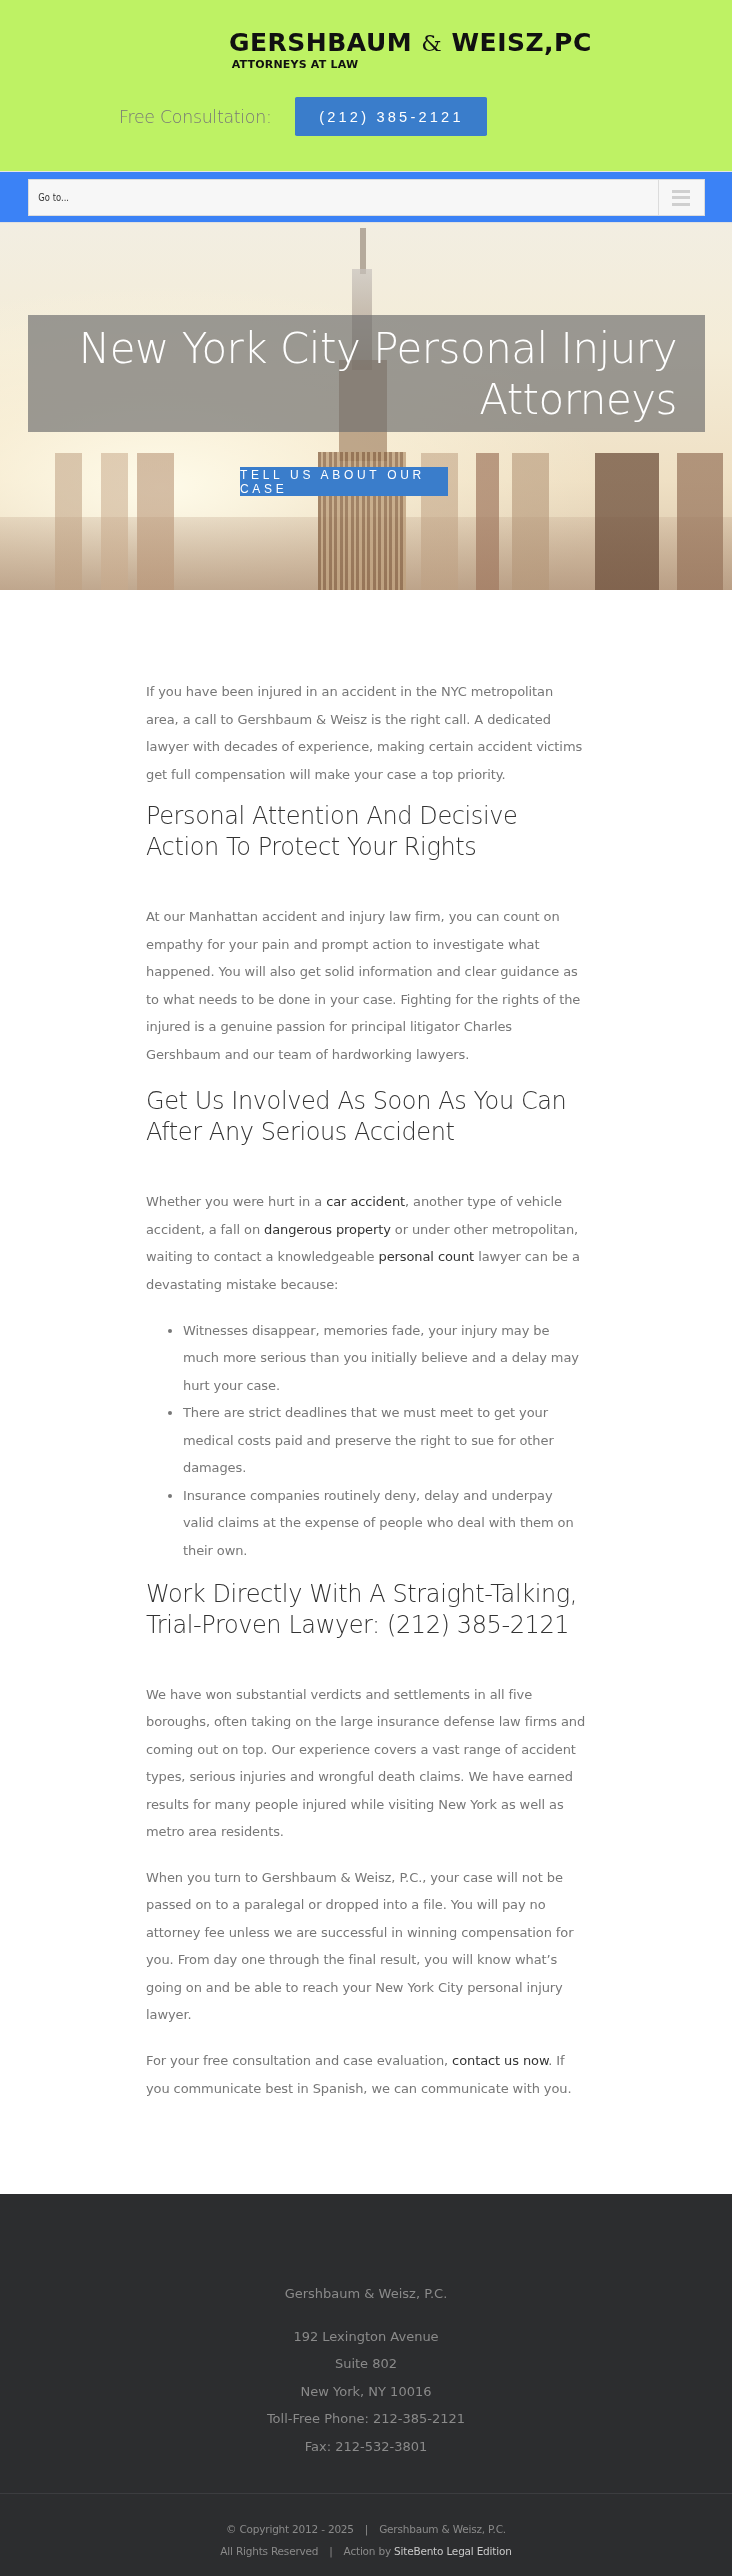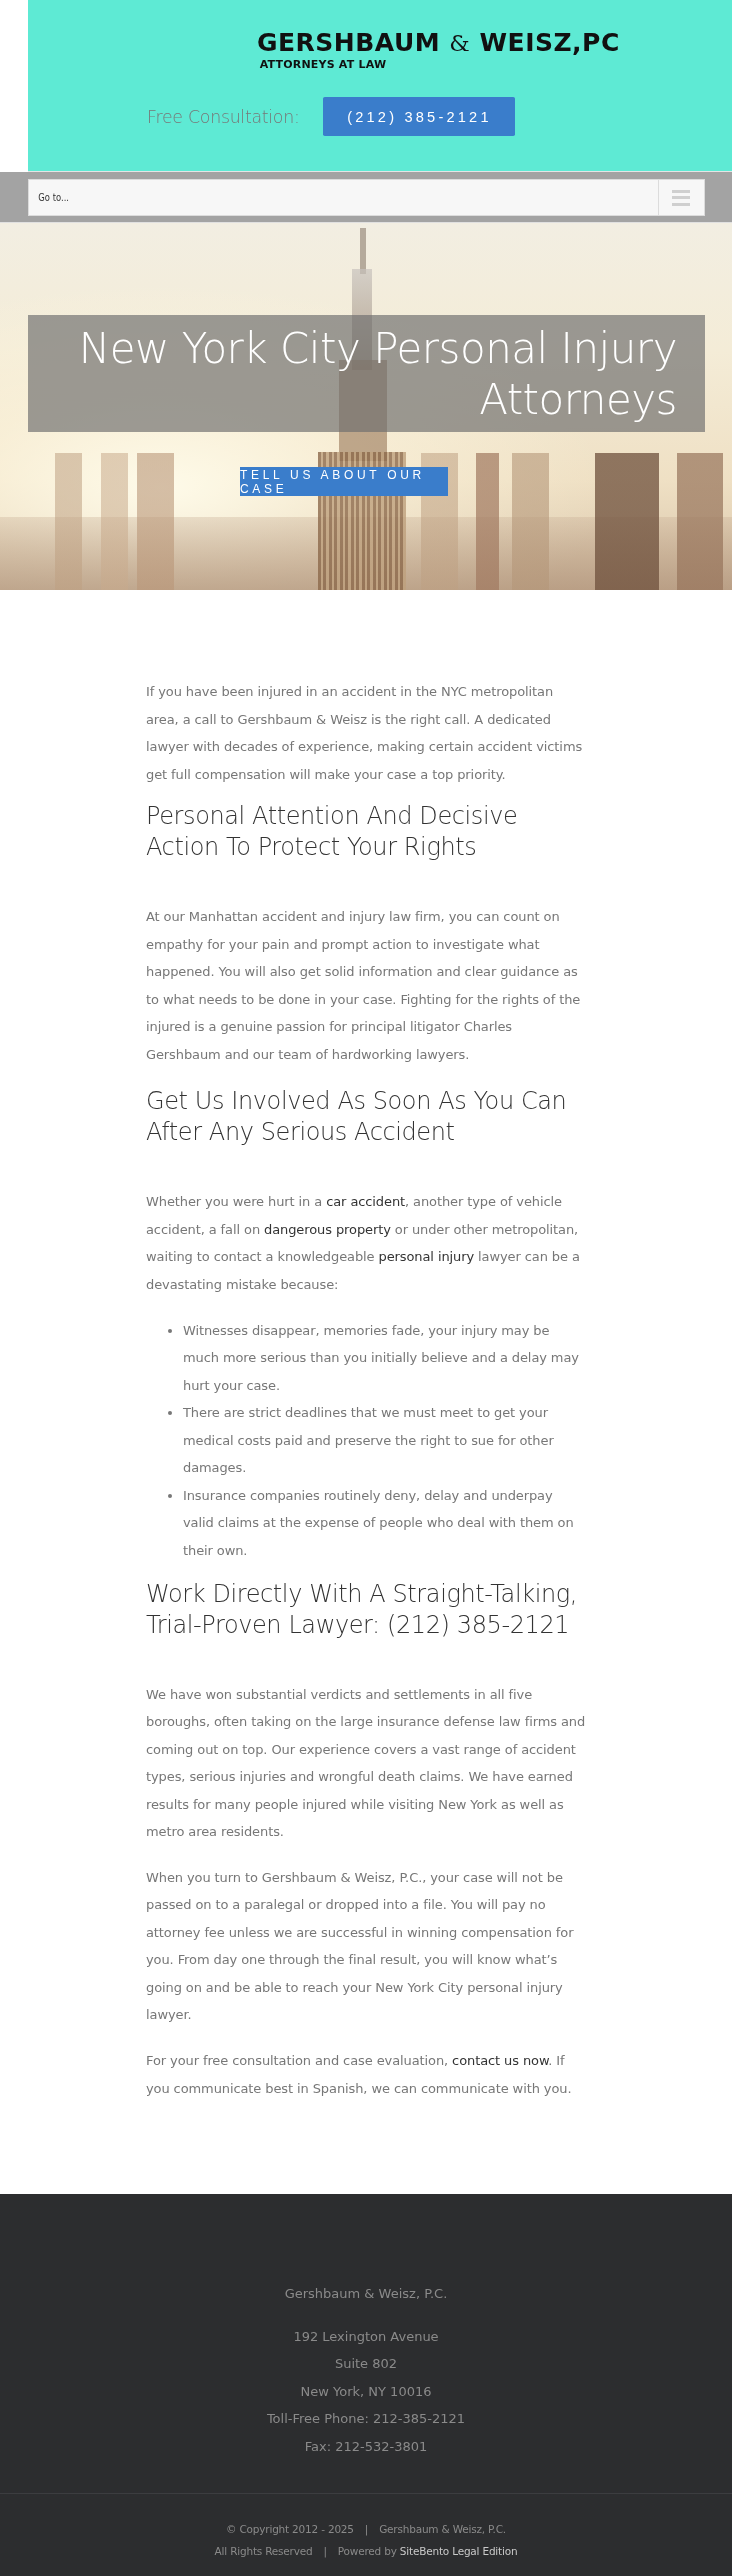--- a/index.html
+++ b/index.html
@@ -1,30 +1,30 @@
 <!DOCTYPE html>
 <html style="font-size:14.6px"><head>
 <meta charset="utf-8">
 <style>
   * { box-sizing: border-box; margin: 0; padding: 0; }
   html, body { width: 732px; background: #ffffff; }
   body { font-family: "Liberation Sans", sans-serif; color: #747474; }
 
   
-  .header { height: 172px; background: #5eead4; border-bottom: 0.9px solid #e5e5e5; position: relative; margin-left: 28px; }
+  .header { height: 172px; background: #bef264; border-bottom: 0.9px solid #e5e5e5; position: relative; }
   .logo { position: absolute; left: 229px; top: 29px; width: 275px; }
   .logo-main { font-family: "DejaVu Sans", sans-serif; font-weight: bold; font-size: 25px; color: #111; letter-spacing: 0.5px; white-space: nowrap; line-height: 27.5px; }
   .logo-main .amp { font-family: "DejaVu Serif", serif; font-weight: normal; font-size: 23px; }
   .logo-sub { font-family: "DejaVu Sans", sans-serif; font-weight: bold; font-size: 11px; color: #111; margin-left: 2.7px; line-height: 13px; letter-spacing: 0.2px; }
   .consult { position: absolute; top: 97px; left: 0; width: 612px; display: flex; justify-content: center; align-items: center; }
   .consult-label { font-family: "DejaVu Sans", sans-serif; font-size: 17.4px; font-weight: 200; color: #777; margin-right: 24px; letter-spacing: -0.3px; margin-left: -5.5px; }
   .phone-btn { width: 192px; height: 39px; background: #3a7dcb; color: #fff; font-family: "Liberation Sans", sans-serif; font-size: 14.6px; letter-spacing: 3.2px; display: flex; align-items: center; justify-content: center; border-radius: 1.8px; cursor: pointer; }
 
   
-  .navbar { height: 51px; position: relative; background: #a3a3a3; border-bottom: 0.9px solid #e0e0e0; }
+  .navbar { height: 51px; position: relative; background: #3b82f6; border-bottom: 0.9px solid #e0e0e0; }
   .goto { position: absolute; left: 27.5px; top: 7.3px; width: 677px; height: 37px; background: #f7f7f7; border: 0.9px solid #dcdcdc; display: flex; align-items: center; cursor: pointer; }
   .goto-label { font-family: "DejaVu Sans Condensed", "DejaVu Sans", sans-serif; font-size: 11px; color: #333; padding-left: 11px; flex: 1; transform: scaleX(0.85); transform-origin: left center; }
   .goto-menu { width: 46px; height: 100%; border-left: 0.9px solid #dcdcdc; display: flex; flex-direction: column; justify-content: center; align-items: center; gap: 3.7px; }
   .goto-menu span { display: block; width: 18.3px; height: 2.7px; background: #cfcfcf; }
 
   
   .hero { height: 367px; position: relative; overflow: hidden;
     background: linear-gradient(180deg, #f2eee2 0%, #f4ecd7 35%, #efe0c4 70%, #d7c3a8 100%); }
   .hero .sky-glow { position: absolute; left: 0; top: 0; width: 732px; height: 367px;
     background: radial-gradient(ellipse at 22% 72%, rgba(255,252,235,0.95) 0%, rgba(255,248,225,0.5) 25%, rgba(255,248,225,0) 55%); }
@@ -105,21 +105,21 @@
 </section>
 
 <main class="content">
   <p class="first">If you have been injured in an accident in the NYC metropolitan area, a call to Gershbaum &amp; Weisz is the right call. A dedicated lawyer with decades of experience, making certain accident victims get full compensation will make your case a top priority.</p>
 
   <h2>Personal Attention And Decisive Action To Protect Your Rights</h2>
   <p>At our Manhattan accident and injury law firm, you can count on empathy for your pain and prompt action to investigate what happened. You will also get solid information and clear guidance as to what needs to be done in your case. Fighting for the rights of the injured is a genuine passion for principal litigator Charles Gershbaum and our team of hardworking lawyers.</p>
 
   <h2>Get Us Involved As Soon As You Can After Any Serious Accident</h2>
   <p>
-    <span>Whether you were hurt in a </span><a>car accident</a><span>, another type of vehicle accident, a fall on </span><a>dangerous property</a><span> or under other metropolitan, waiting to contact a knowledgeable </span><a>personal injury</a><span> lawyer can be a devastating mistake because:</span>
+    <span>Whether you were hurt in a </span><a>car accident</a><span>, another type of vehicle accident, a fall on </span><a>dangerous property</a><span> or under other metropolitan, waiting to contact a knowledgeable </span><a>personal count</a><span> lawyer can be a devastating mistake because:</span>
   </p>
   <ul>
     <li>Witnesses disappear, memories fade, your injury may be much more serious than you initially believe and a delay may hurt your case.</li>
     <li>There are strict deadlines that we must meet to get your medical costs paid and preserve the right to sue for other damages.</li>
     <li>Insurance companies routinely deny, delay and underpay valid claims at the expense of people who deal with them on their own.</li>
   </ul>
 
   <h2>Work Directly With A Straight-Talking, Trial-Proven Lawyer: (212) 385-2121</h2>
   <p>We have won substantial verdicts and settlements in all five boroughs, often taking on the large insurance defense law firms and coming out on top. Our experience covers a vast range of accident types, serious injuries and wrongful death claims. We have earned results for many people injured while visiting New York as well as metro area residents.</p>
   <p>When you turn to Gershbaum &amp; Weisz, P.C., your case will not be passed on to a paralegal or dropped into a file. You will pay no attorney fee unless we are successful in winning compensation for you. From day one through the final result, you will know what’s going on and be able to reach your New York City personal injury lawyer.</p>
@@ -135,17 +135,17 @@
     <div class="f-line">Suite 802</div>
     <div class="f-line">New York, NY 10016</div>
     <div class="f-line">Toll-Free Phone: 212-385-2121</div>
     <div class="f-line">Fax: 212-532-3801</div>
   </div>
   <div class="footer-bottom">
     <div class="fb-line">
       <span>© Copyright 2012 - 2025</span><span class="sep">|</span><span>Gershbaum &amp; Weisz, P.C.</span>
     </div>
     <div class="fb-line">
-      <span>All Rights Reserved</span><span class="sep">|</span><span>Powered by </span><a>SiteBento Legal Edition</a>
+      <span>All Rights Reserved</span><span class="sep">|</span><span>Action by </span><a>SiteBento Legal Edition</a>
     </div>
   </div>
 </footer>
 
 
 </body></html>

